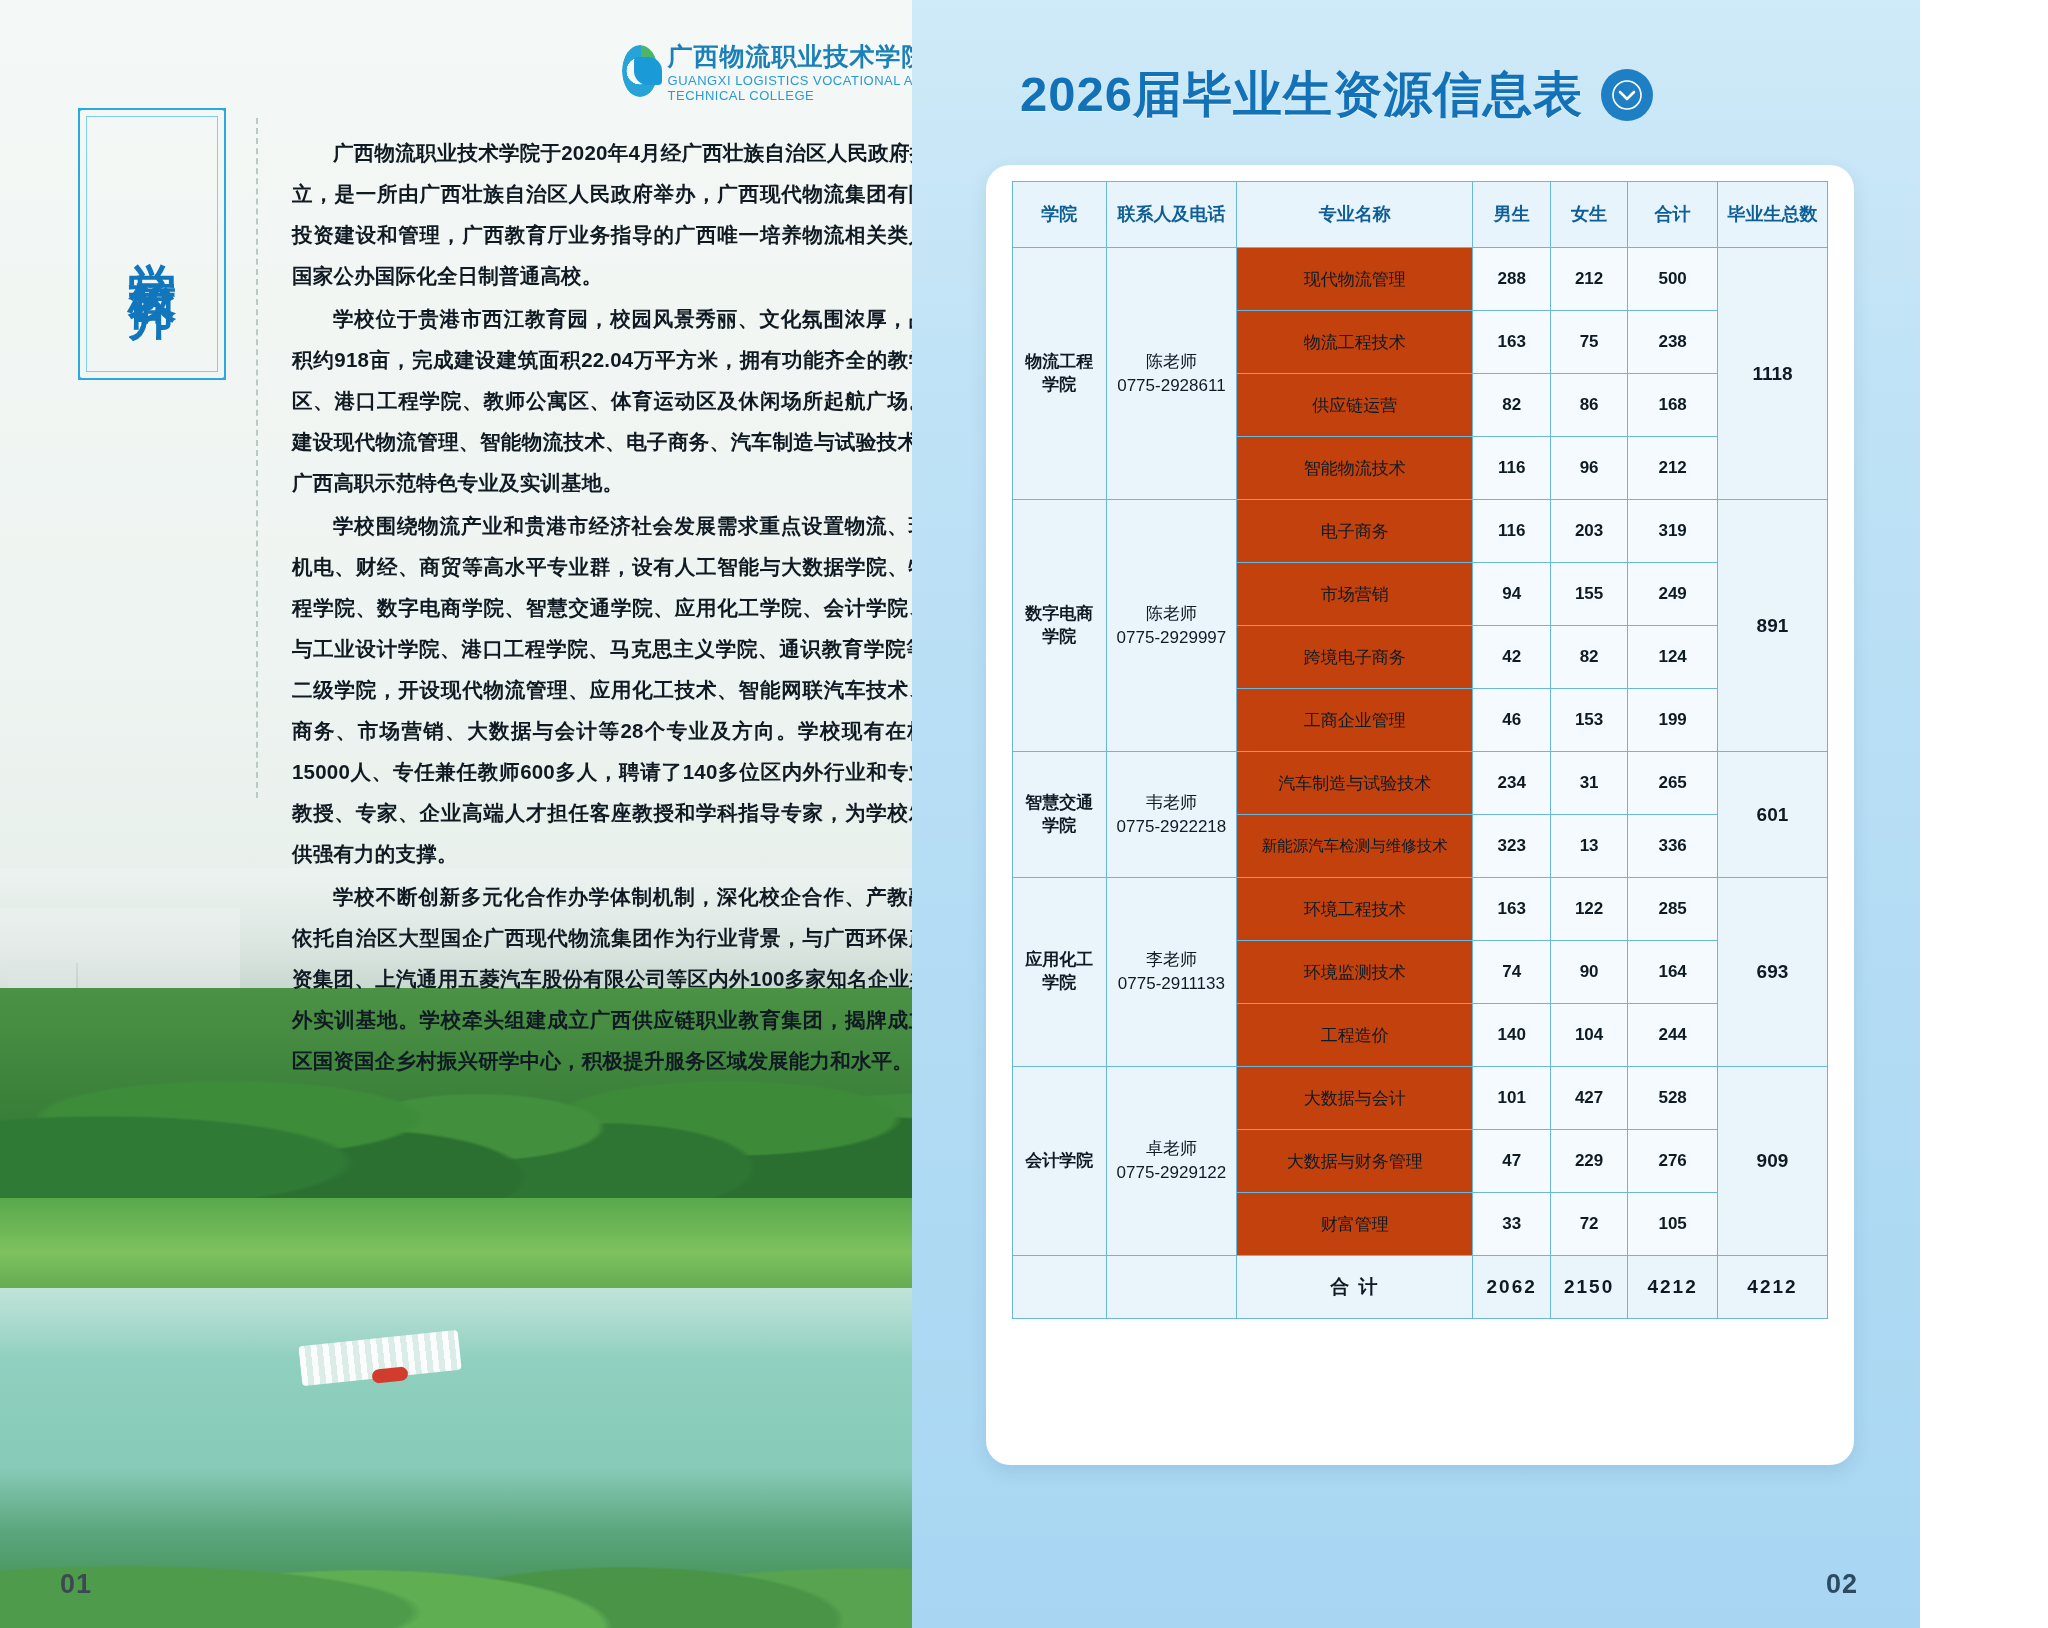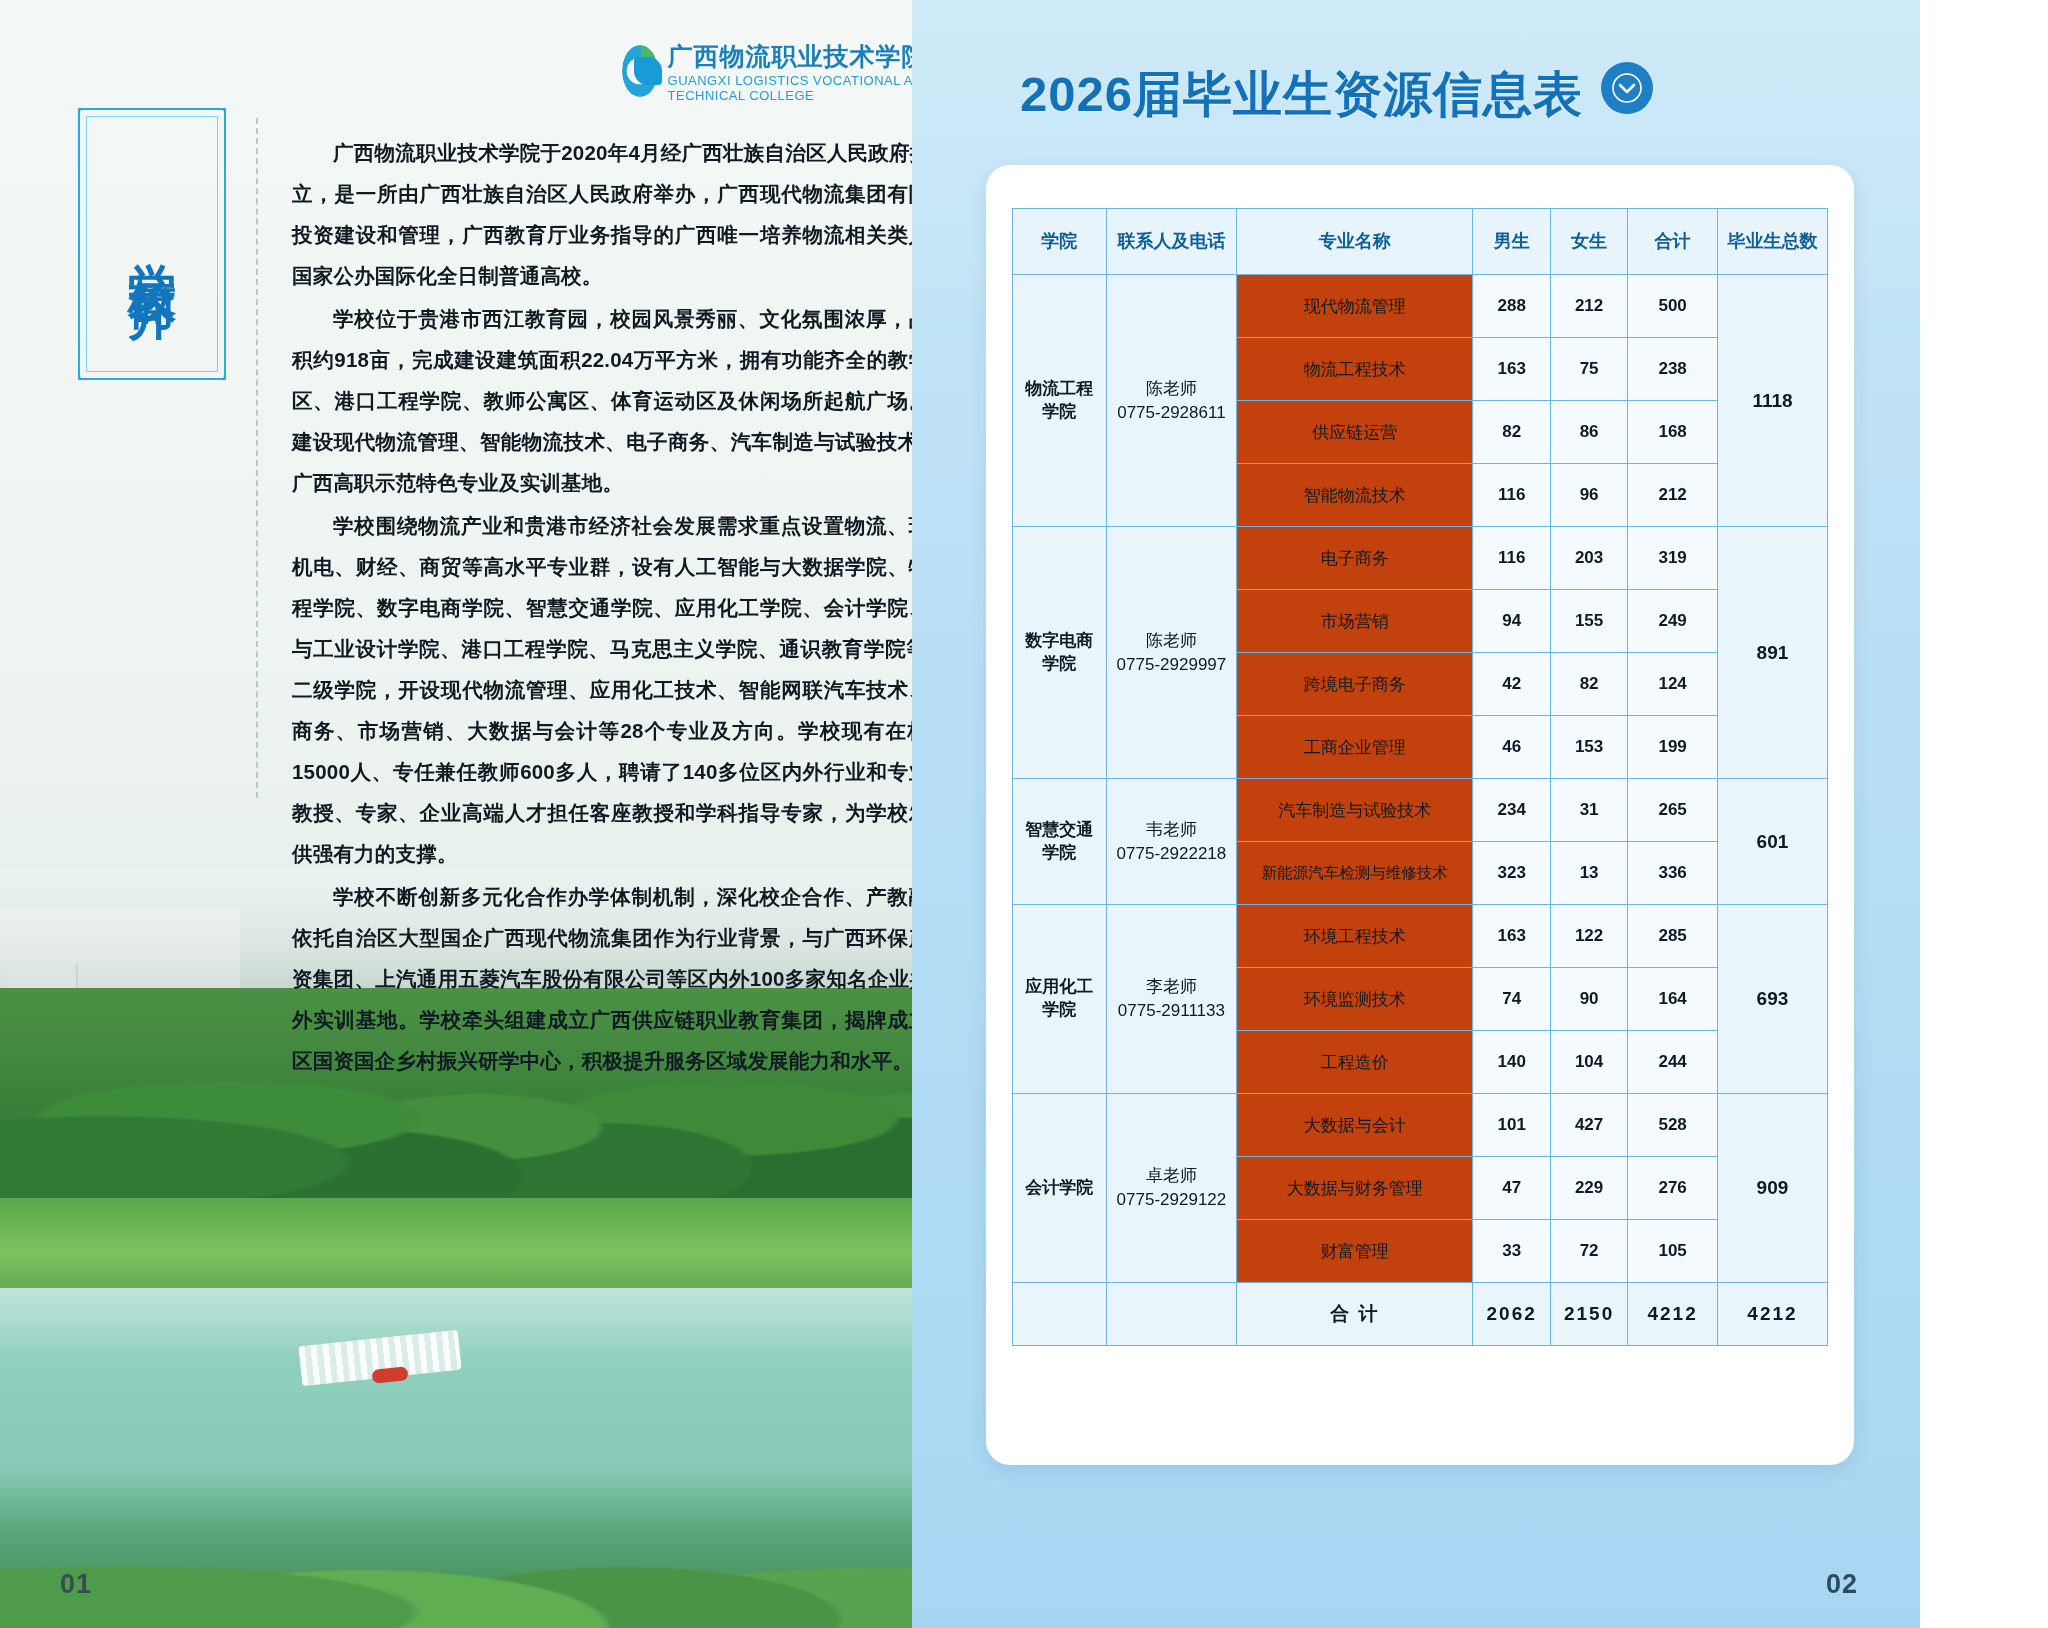--- a/index.html
+++ b/index.html
@@ -141,37 +141,37 @@
     font-size:27px; color:#3b4a52; font-weight:700; letter-spacing:1px;
   }
 
   
   .page-right {
     position:relative; width:1008px; height:1628px;
     background: linear-gradient(180deg,#cfeaf8 0%, #bfe2f6 25%, #b3dcf4 60%, #a8d6f2 100%);
     overflow:hidden;
   }
   .page-right .head {
-    position:absolute; left:108px; top:62px; display:flex; gap:18px;
+    position:absolute; left:108px; top:62px; display:flex; align-items:center; gap:18px;
   }
   .page-right .head h1 {
     font-size:49px; color:#1371b7; font-weight:700; letter-spacing:1px;
     text-shadow: 0 1px 0 rgba(255,255,255,.6);
   }
   .chev {
     width:52px; height:52px; border-radius:50%; background:#1f7fc4;
     display:flex; align-items:center; justify-content:center;
   }
   .chev svg { display:block; }
 
   .card {
     position:absolute; left:74px; top:165px; width:868px; height:1300px;
     background:#fff; border-radius:24px;
     box-shadow: 0 6px 18px rgba(30,80,120,.12);
-    padding:43px 26px;
+    padding:16px 26px;
   }
   table.grad {
     width:100%; border-collapse:collapse; table-layout:fixed;
     font-size:17px; color:#0f1b24;
   }
   table.grad th, table.grad td {
     border:1px solid #69b6de;
     text-align:center; vertical-align:middle;
     padding:6px 4px;
   }

